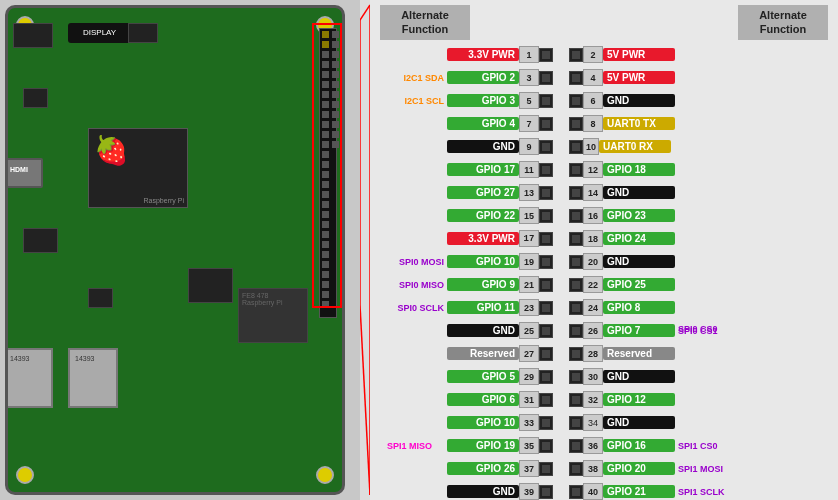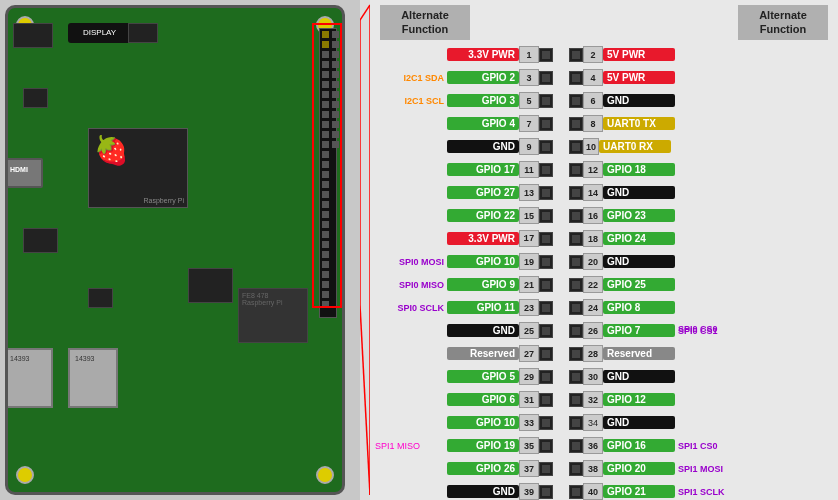--- a/index.html
+++ b/index.html
@@ -800,21 +800,21 @@
       34
     </div>
     <div class="pin-name-right" style="background:#111111;width:72px;text-align:left;padding:1px 4px;font-size:10px;font-weight:bold;border-radius:2px;color:white;">
       GND
     </div>
     <div class="alt-func-right" style="color:transparent;width:72px;text-align:left;padding-left:3px;font-size:9px;font-weight:bold;">
       
     </div>
   </div>
         <div class="pin-row">
-    <div class="alt-func-left" style="color:#ff00cc;width:72px;text-align:left;padding-right:3px;font-size:9px;font-weight:normal;">
+    <div class="alt-func-left" style="color:#ff00cc;width:72px;text-align:center;padding-right:3px;font-size:9px;font-weight:bold;">
       SPI1 MISO
     </div>
     <div class="pin-name-left" style="background:#33aa33;width:72px;text-align:right;padding:1px 4px;font-size:10px;font-weight:bold;border-radius:2px;color:white;">
       GPIO 19
     </div>
     <div class="pin-num-left" style="width:20px;text-align:center;font-size:9px;font-weight:bold;color:#222;background:#ccc;border:1px solid #999;height:17px;line-height:17px;">
       35
     </div>
     <div style="width:14px;height:14px;background:#222;border:1px solid #444;display:flex;align-items:center;justify-content:center;">
       <div style="width:8px;height:8px;background:#444;"></div>

